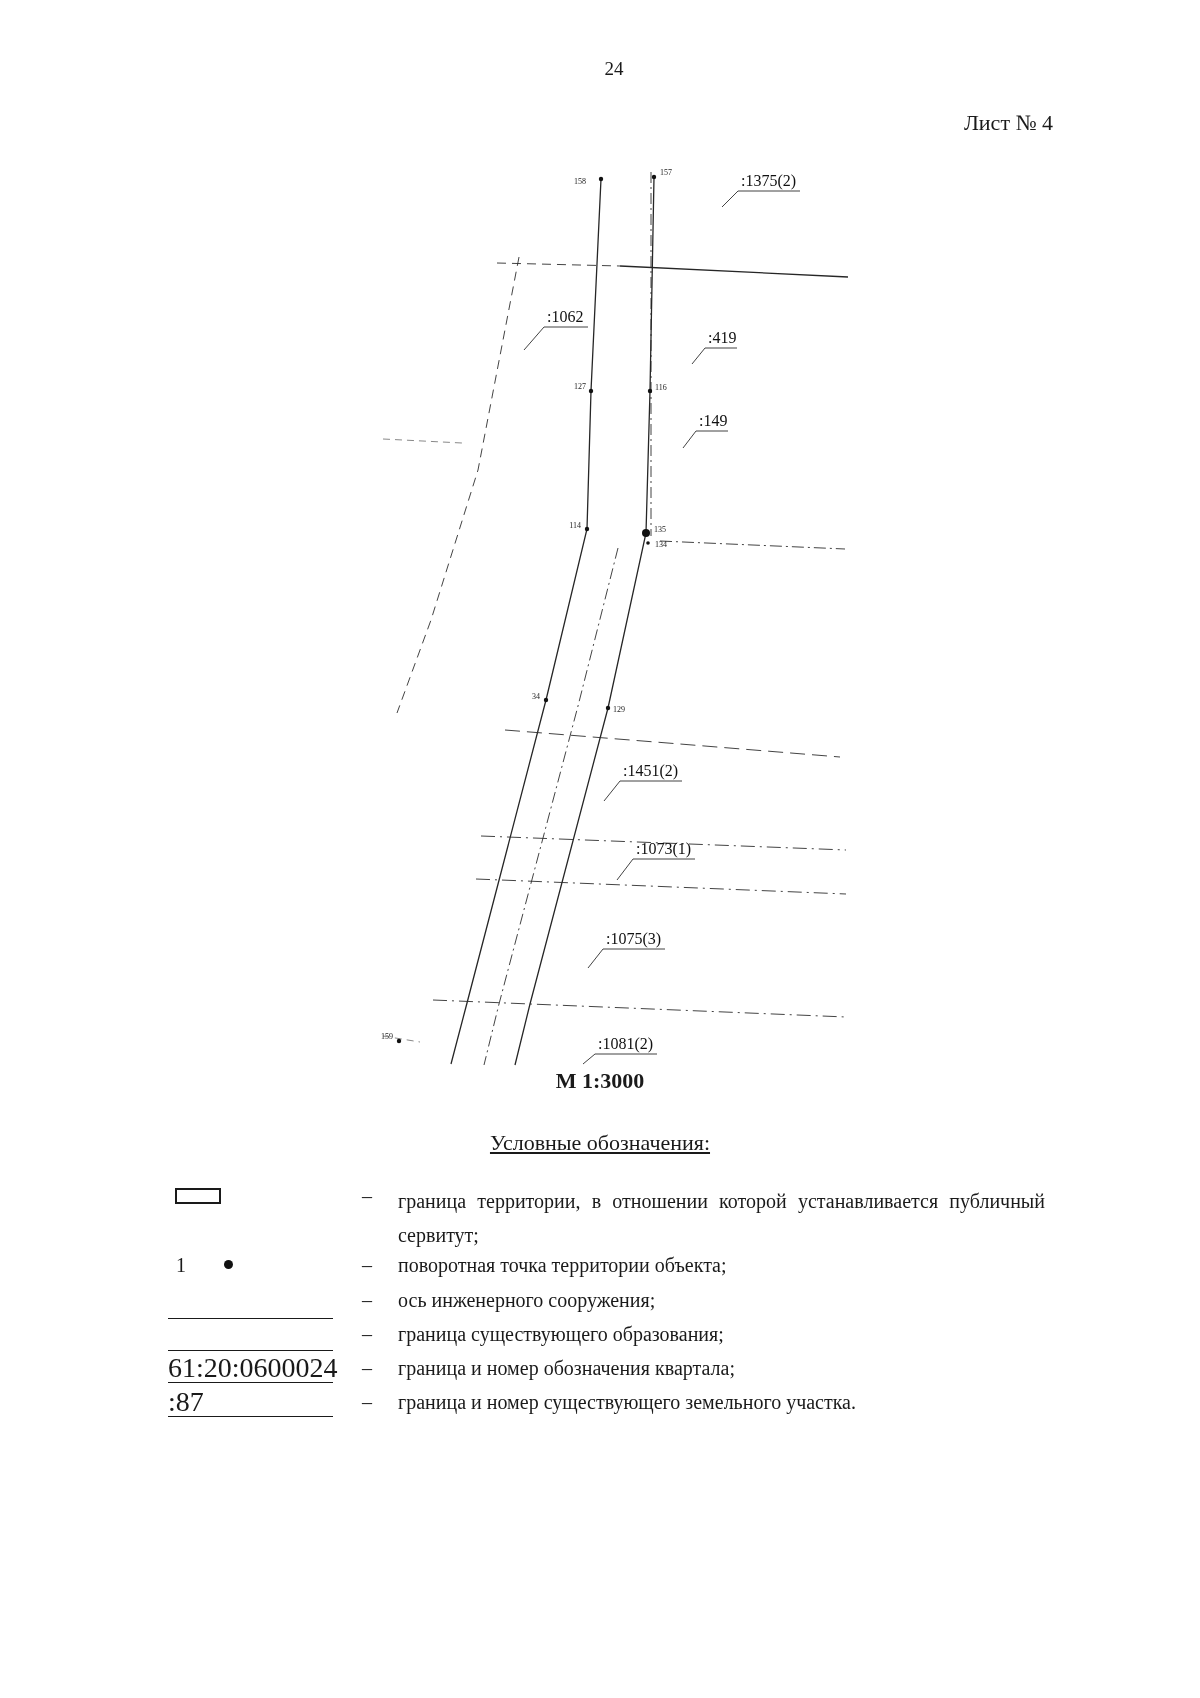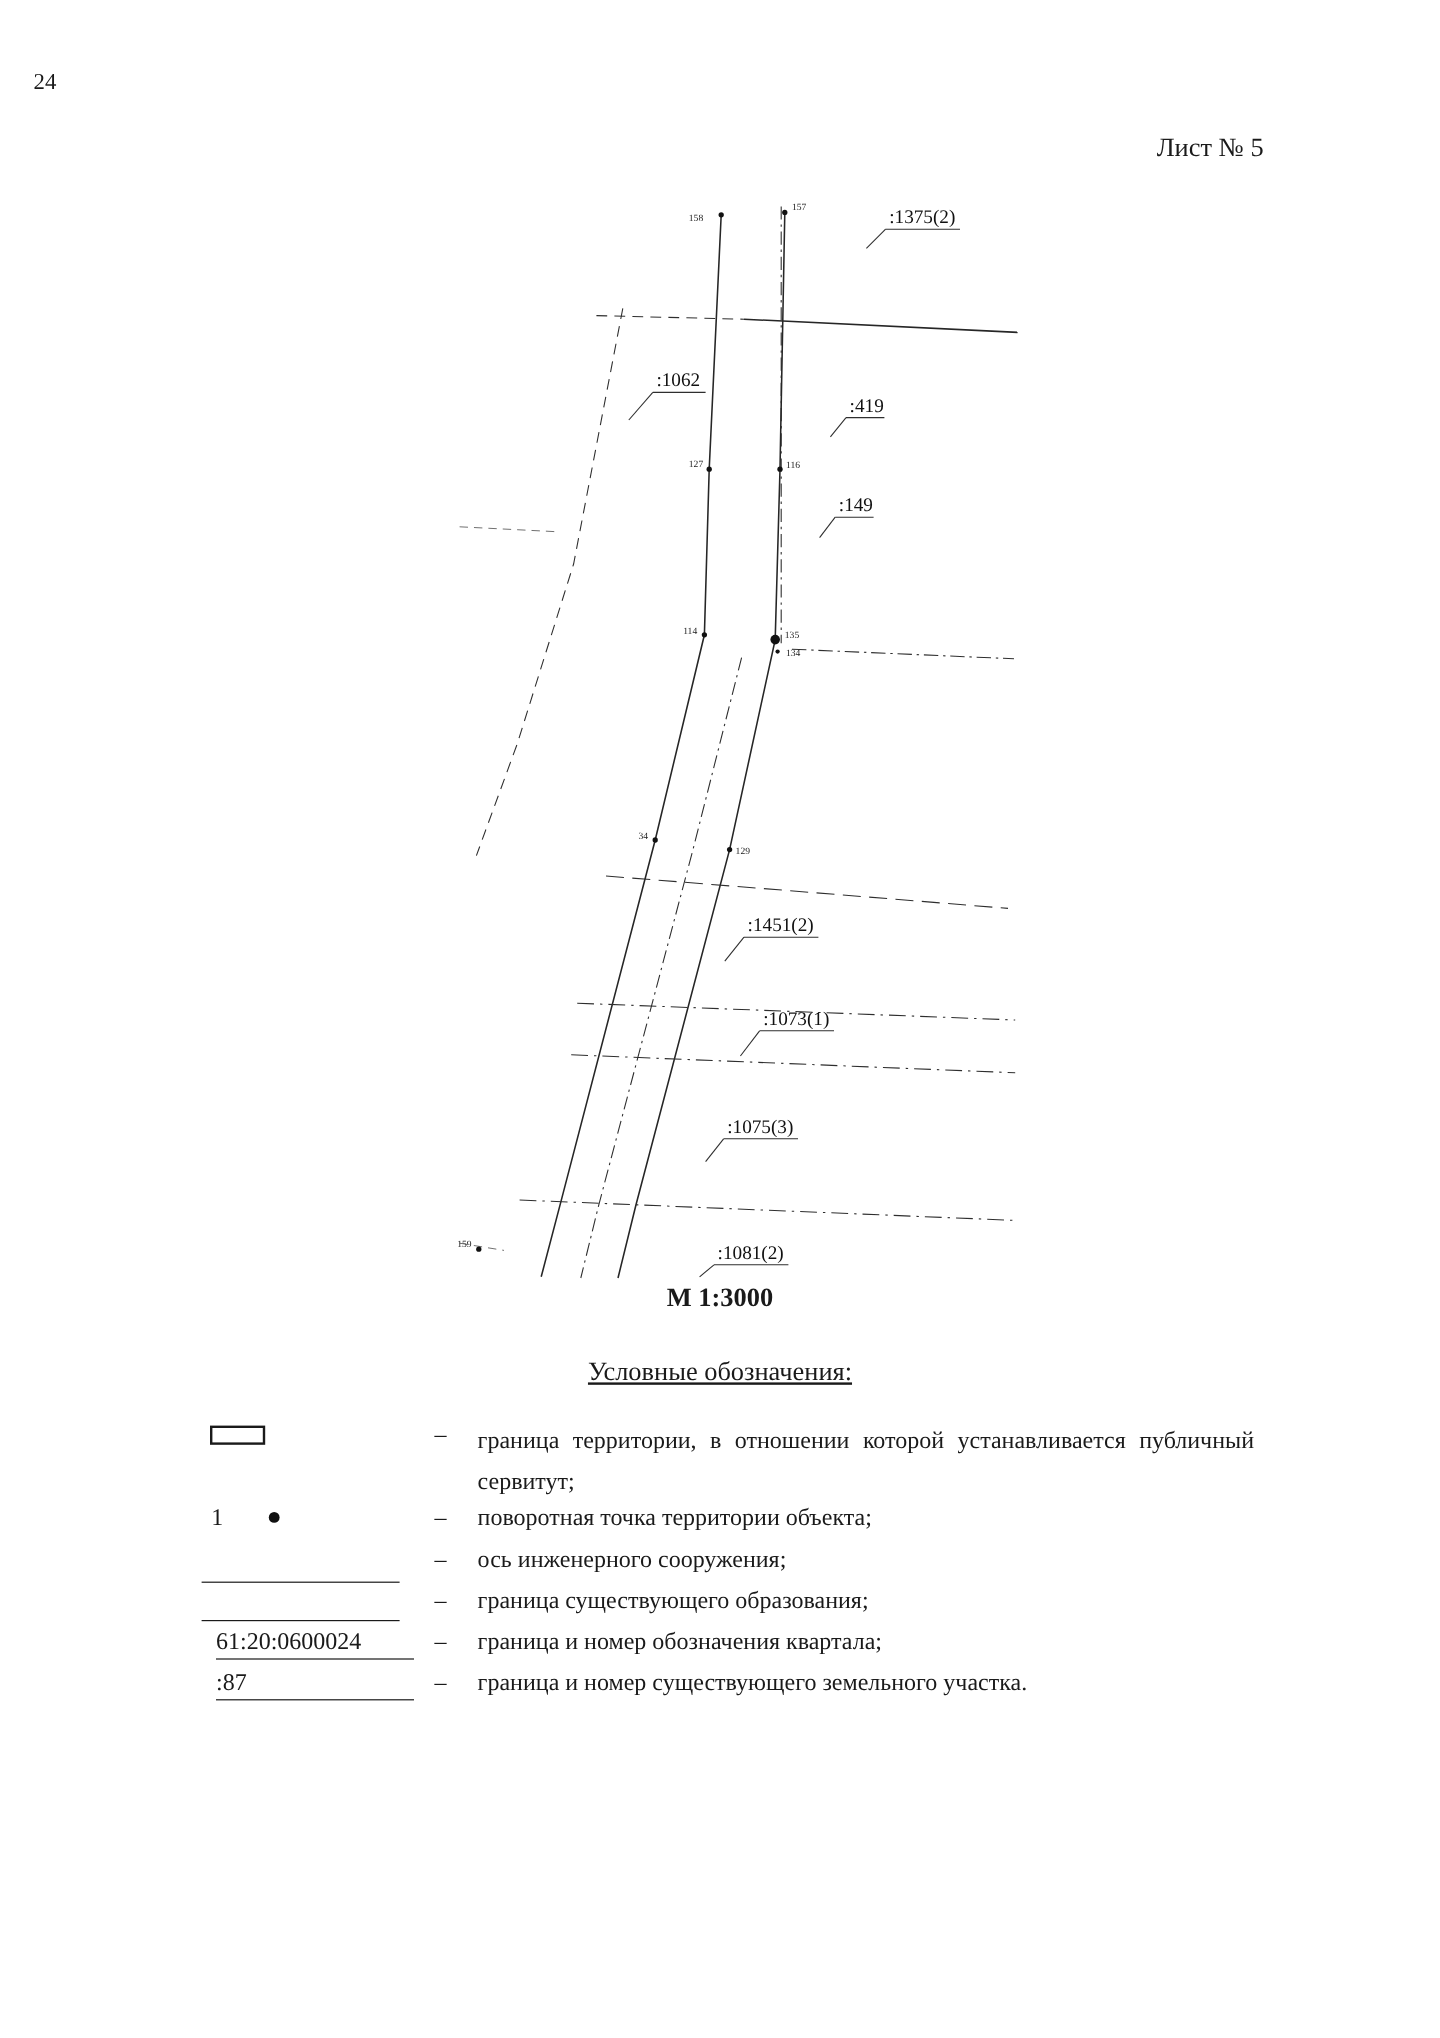--- a/index.html
+++ b/index.html
@@ -3,21 +3,21 @@
 <meta charset="utf-8">
 <style>
   * { margin:0; padding:0; box-sizing:border-box; }
   html,body { background:#ffffff; }
   body {
     width:1200px; height:1698px; position:relative; overflow:hidden;
     font-family:"Liberation Serif", serif; color:#1a1a1a;
   }
   .abs { position:absolute; }
 
-  .page-number { top:58px; left:0; width:100%; text-align:left; font-size:19px;padding-left:28px; }
+  .page-number { top:58px; left:0; width:100%; text-align:center; font-size:19px;padding-left:28px; }
   .sheet-label { top:110px; right:147px; font-size:22px; }
 
   .map-svg { top:0; left:0; }
   .map-svg .s    { stroke:#262626; stroke-width:1.3; fill:none; }
   .map-svg .thin { stroke:#2e2e2e; stroke-width:0.9; fill:none; }
   .map-svg .faint{ stroke:#6a6a6a; stroke-width:0.8; fill:none; }
   .map-svg .plabel { font-family:"Liberation Serif", serif; font-size:16px; fill:#111; }
   .map-svg .ptlabel { font-family:"Liberation Serif", serif; font-size:8px; fill:#222; }
   .map-svg circle { fill:#111; }
 
@@ -27,27 +27,27 @@
   .lrow { position:absolute; left:168px; width:900px; }
   .lsym { position:absolute; left:0; top:0; width:165px; height:30px; }
   .ldash { position:absolute; left:194px; top:0; width:24px; font-size:20px; line-height:24px; }
   .ltxt { position:absolute; left:230px; top:0; width:647px; font-size:20px; line-height:24px; }
   .ltxt.just { text-align:justify; line-height:34px; }
 
   .sym-rect { position:absolute; left:7px; top:4px; width:46px; height:16px; border:2px solid #1a1a1a; background:#fff; }
   .sym-num { position:absolute; left:8px; top:0; font-size:20px; line-height:24px; }
   .sym-dot { position:absolute; left:56px; top:7px; width:9px; height:9px; border-radius:50%; background:#111; }
   .sym-line { position:absolute; left:0; width:165px; height:0; border-top:1.6px solid #1a1a1a; }
-  .sym-underlined { position:absolute; left:0; top:0; width:165px; height:27px; font-size:20px; line-height:24px; border-bottom:1.6px solid #1a1a1a;margin-left:12px; }
+  .sym-underlined { position:absolute; left:0; top:0; width:165px; height:27px; font-size:28px; line-height:24px; border-bottom:1.6px solid #1a1a1a; }
 </style>
 </head>
 <body>
 
 <div class="abs page-number">24</div>
-<div class="abs sheet-label">Лист № 5</div>
+<div class="abs sheet-label">Лист № 4</div>
 
 <svg class="abs map-svg" width="1200" height="1698" viewBox="0 0 1200 1698">
 
   <path d="M497,263 L620,266" class="thin" stroke-dasharray="9 6"></path>
   <path d="M620,266 L848,277" class="s"></path>
   <path d="M519,257 L478,470 L431,620 L397,713" class="thin" stroke-dasharray="9 6"></path>
 
   <path d="M651,172 L651,536" class="thin" stroke-dasharray="11 4 2 4"></path>
   <path d="M618,548 L578,706 L499,1004 L484,1065" class="thin" stroke-dasharray="11 4 2 4"></path>
 

